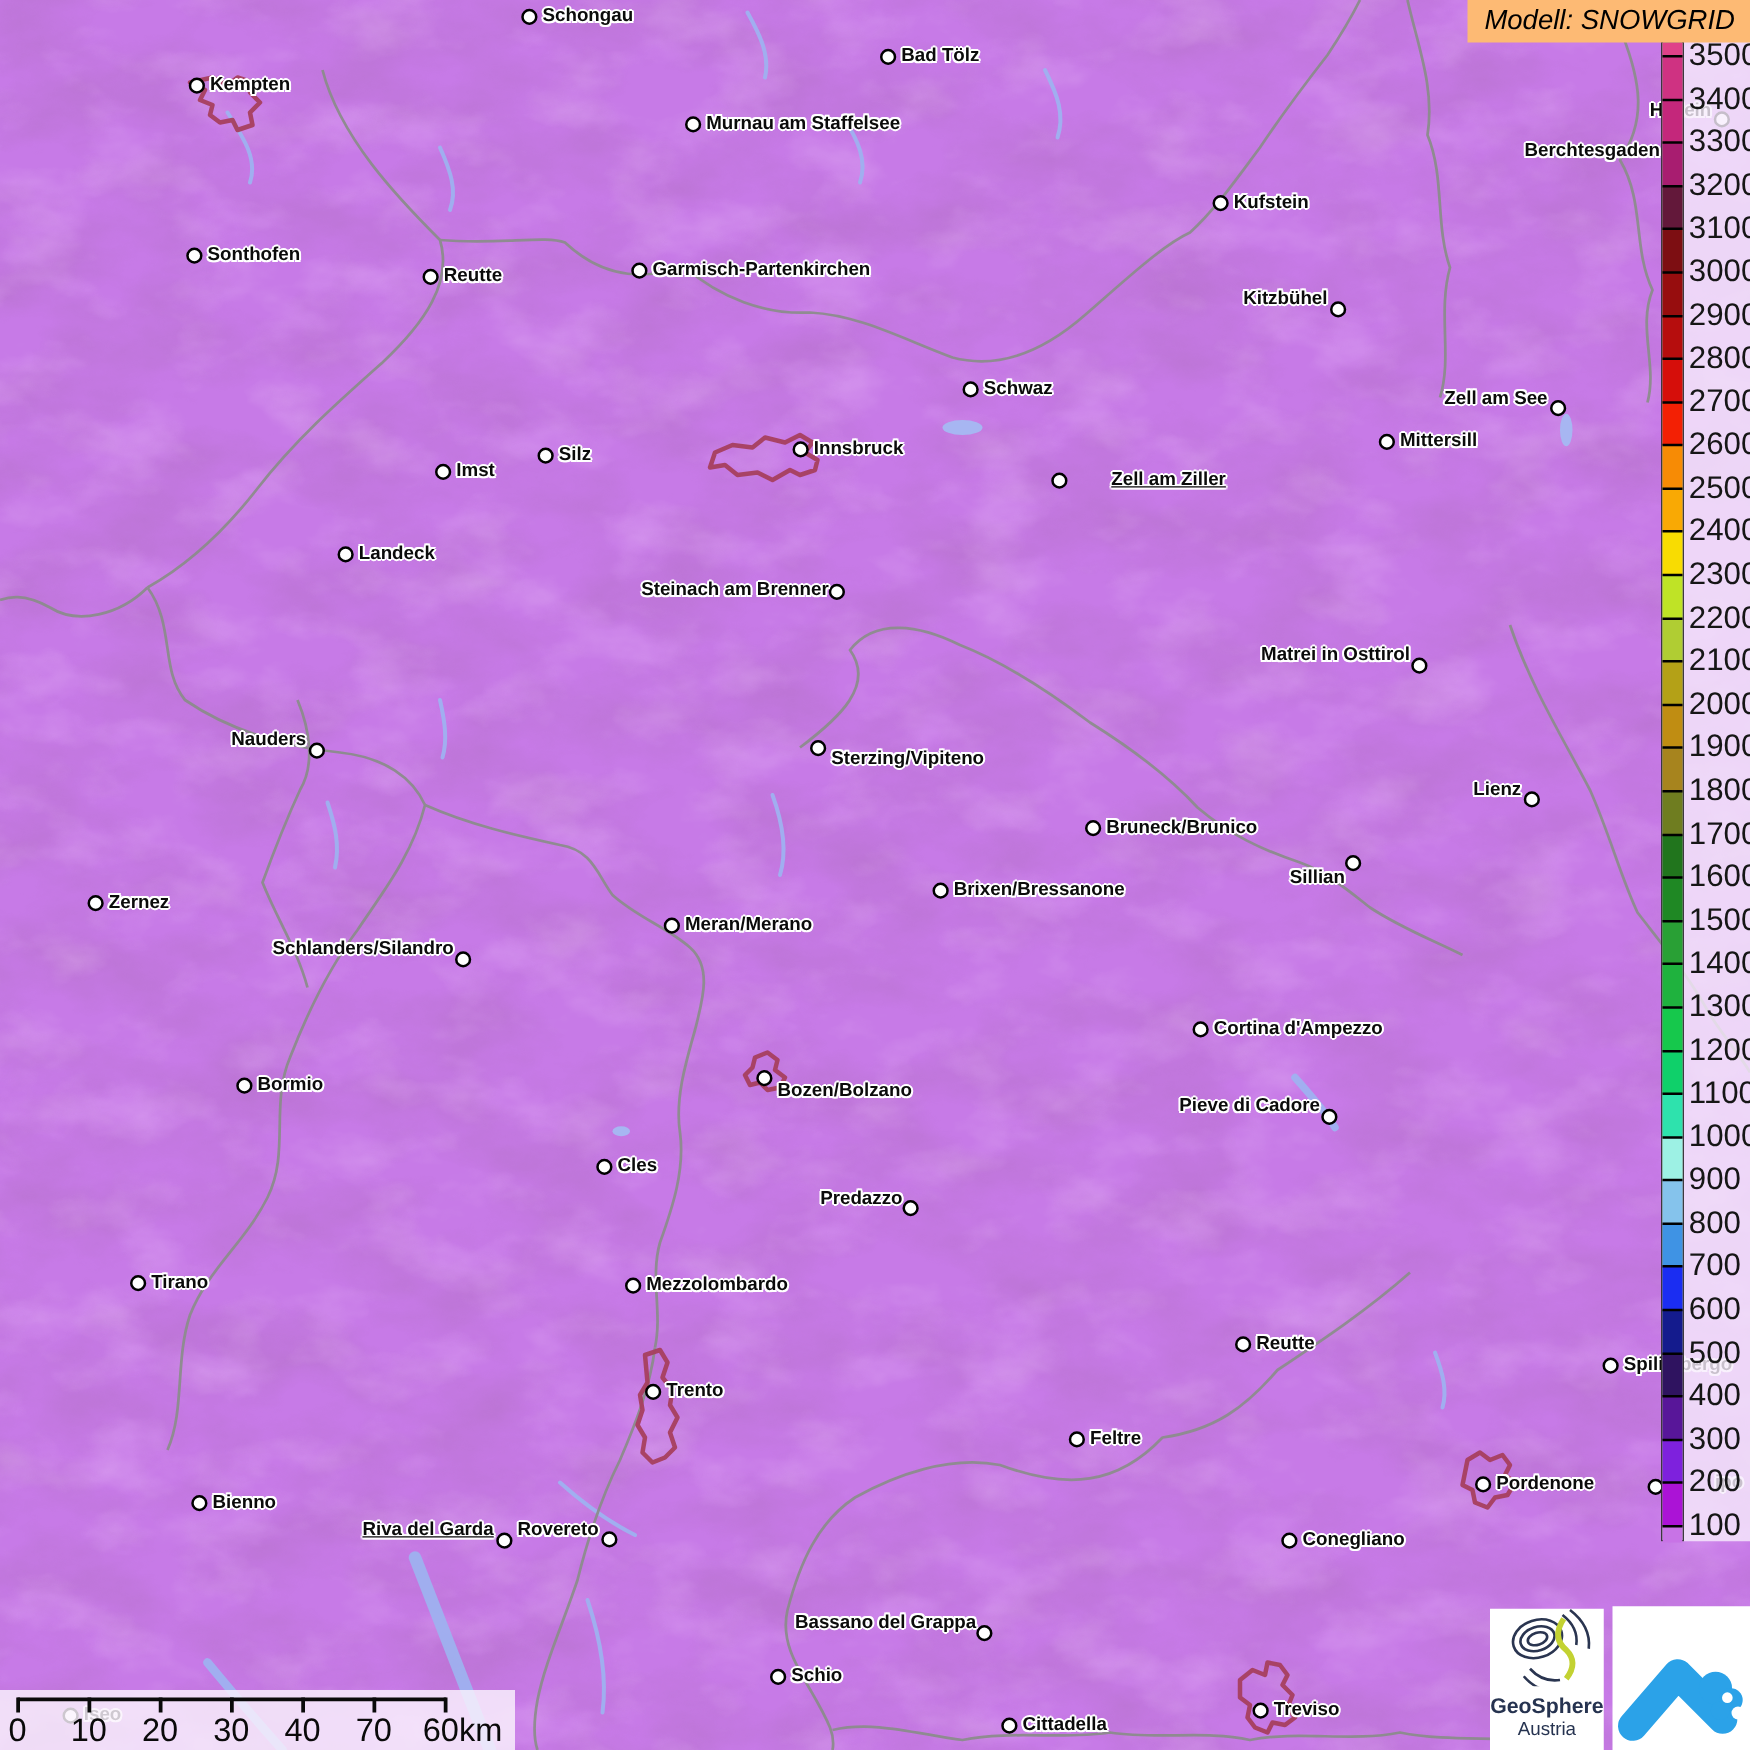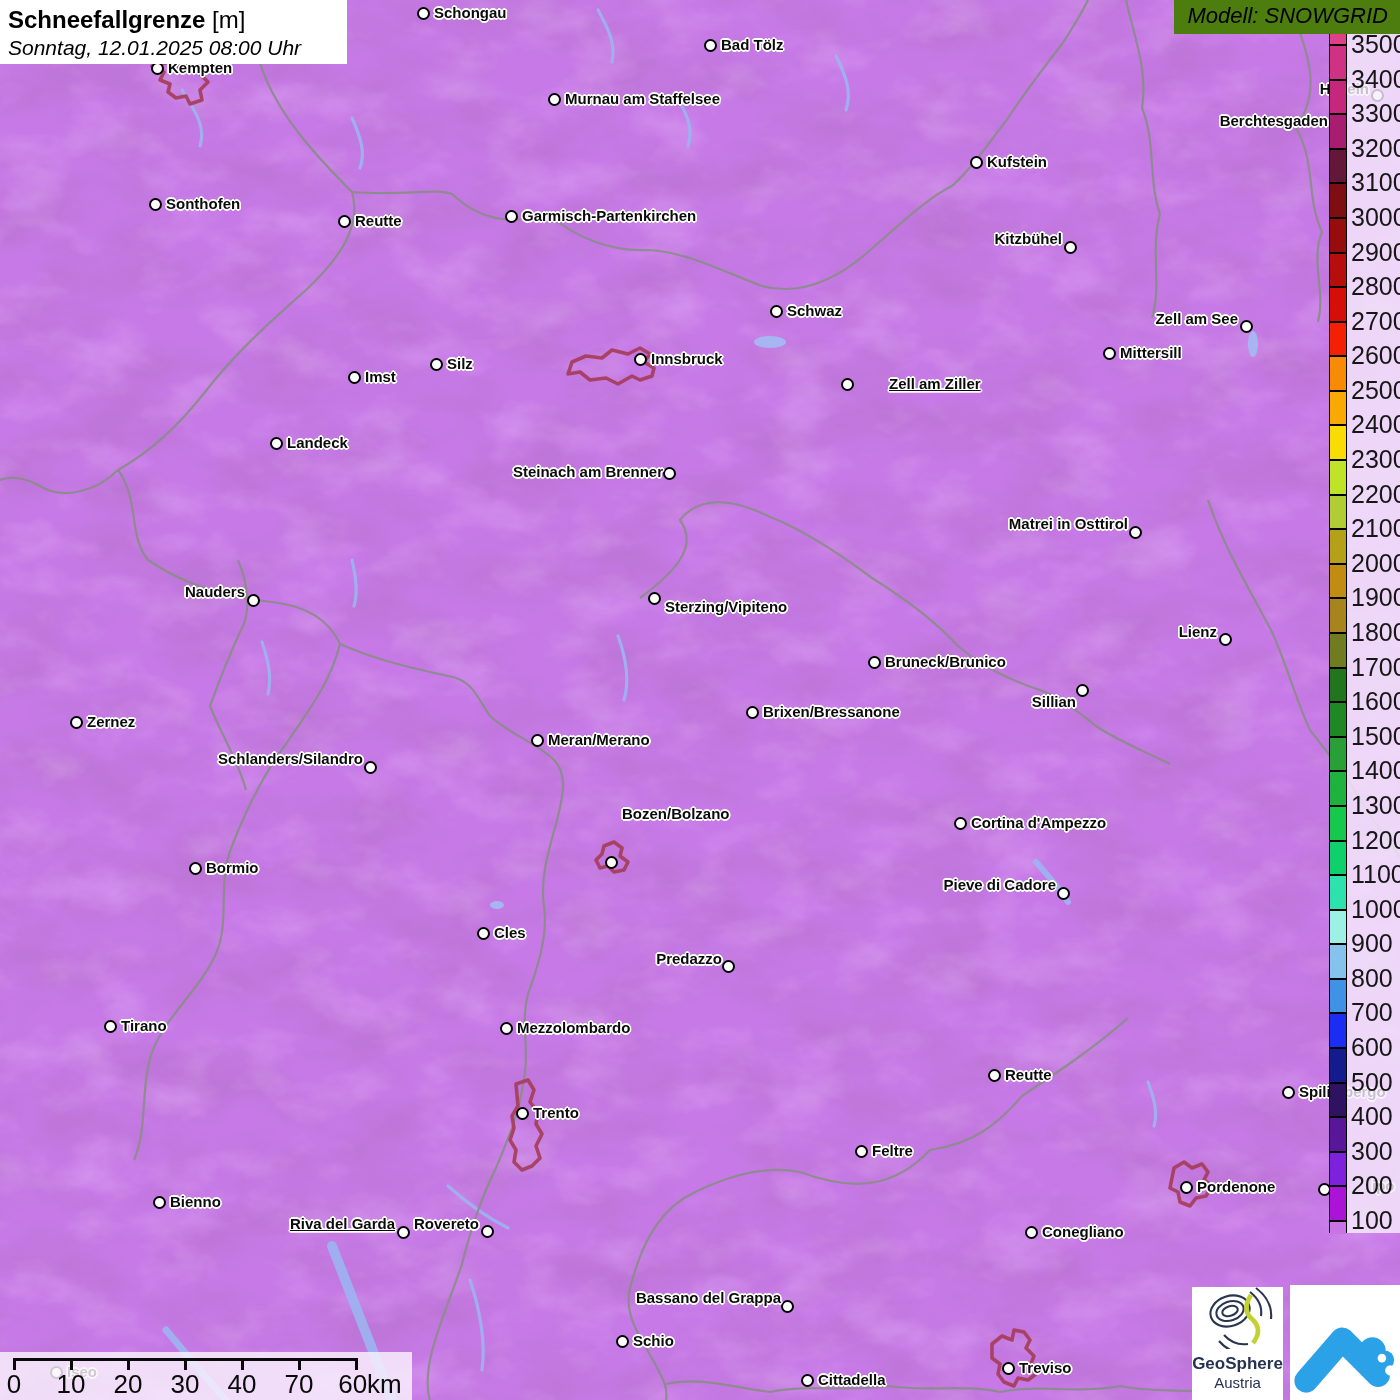--- a/index.html
+++ b/index.html
@@ -14,21 +14,21 @@
      text-shadow:-1.6px 0 #fff,1.6px 0 #fff,0 -1.6px #fff,0 1.6px #fff,-1.2px -1.2px #fff,1.2px 1.2px #fff,-1.2px 1.2px #fff,1.2px -1.2px #fff;}
   #strip{position:absolute;left:1347px;top:33px;width:53px;height:1200px;background:rgba(248,238,252,.8);z-index:8;}
   #colorbar{position:absolute;left:1329px;top:33px;width:18px;height:1200px;border:1.6px solid #000;box-sizing:border-box;background:#fff;z-index:11;}
   .cb-band{position:absolute;left:0;width:100%;}
   .cb-tick{position:absolute;left:0;width:100%;height:2px;background:#000;}
   .cb-num{position:absolute;left:1351px;font-size:25px;color:#161616;z-index:12;}
   #title-box{position:absolute;left:0;top:0;width:347px;height:64px;background:#fff;z-index:15;padding:6px 0 0 8px;box-sizing:border-box;}
   #title-line1{font-size:24px;color:#000;}
   #title-line1 b{font-weight:bold;}
   #title-line2{font-size:21px;font-style:italic;color:#000;margin-top:2px;}
-  #model-box{position:absolute;right:0;top:0;height:31px;background:#4d7c0f;z-index:15;
+  #model-box{position:absolute;right:0;top:0;height:31px;background:#fdba74;z-index:15;
      font-size:22px;font-style:italic;color:#000;padding:3px 12px 0 14px;}
   #scalebox{position:absolute;left:0;top:1352px;width:412px;height:48px;background:rgba(250,243,252,.82);z-index:10;}
   #ruler-line{position:absolute;left:14px;top:6px;width:343px;height:2.6px;background:#0a0a0a;}
   .ruler-tick{position:absolute;top:6px;width:2.6px;height:12px;background:#0a0a0a;}
   .ruler-num{position:absolute;top:17px;width:80px;text-align:center;font-size:26px;color:#0a0a0a;}
   .logo-box{position:absolute;background:#fff;z-index:15;}
   #geo-box{left:1192px;top:1287px;width:91px;height:113px;text-align:center;}
   #geo-name{font-size:17px;font-weight:bold;color:#263350;margin-top:1px;}
   #geo-country{font-size:15px;color:#263350;}
   #blue-box{left:1290px;top:1285px;width:110px;height:115px;display:flex;align-items:center;justify-content:center;}
@@ -169,21 +169,21 @@
       <div class="citylabel" style="top: 703px; left: 763px;">Brixen/Bressanone</div>
       <div class="marker" style="left: 70px; top: 716px;"></div>
       <div class="citylabel" style="top: 713px; left: 87px;">Zernez</div>
       <div class="marker" style="left: 531px; top: 734px;"></div>
       <div class="citylabel" style="top: 731px; left: 548px;">Meran/Merano</div>
       <div class="marker" style="left: 364px; top: 761px;"></div>
       <div class="citylabel" style="top: 750px; right: 1037px;">Schlanders/Silandro</div>
       <div class="marker" style="left: 954px; top: 817px;"></div>
       <div class="citylabel" style="top: 814px; left: 971px;">Cortina d'Ampezzo</div>
       <div class="marker" style="left: 605px; top: 856px;"></div>
-      <div class="citylabel" style="top: 805px; left: 622px; text-align: center;">Bozen/Bolzano</div>
+      <div class="citylabel" style="top: 864px; left: 622px; text-align: center;">Bozen/Bolzano</div>
       <div class="marker" style="left: 189px; top: 862px;"></div>
       <div class="citylabel" style="top: 859px; left: 206px;">Bormio</div>
       <div class="marker" style="left: 1057px; top: 887px;"></div>
       <div class="citylabel" style="top: 876px; right: 344px;">Pieve di Cadore</div>
       <div class="marker" style="left: 477px; top: 927px;"></div>
       <div class="citylabel" style="top: 924px; left: 494px;">Cles</div>
       <div class="marker" style="left: 722px; top: 960px;"></div>
       <div class="citylabel" style="top: 950px; right: 678px;">Predazzo</div>
       <div class="marker" style="left: 104px; top: 1020px;"></div>
       <div class="citylabel" style="top: 1017px; left: 121px;">Tirano</div>
@@ -319,24 +319,20 @@
       <div class="cb-num" style="top: 963.882px;">800</div>
       <div class="cb-num" style="top: 998.471px;">700</div>
       <div class="cb-num" style="top: 1033.06px;">600</div>
       <div class="cb-num" style="top: 1067.65px;">500</div>
       <div class="cb-num" style="top: 1102.24px;">400</div>
       <div class="cb-num" style="top: 1136.82px;">300</div>
       <div class="cb-num" style="top: 1171.41px;">200</div>
       <div class="cb-num" style="top: 1206px;">100</div>
     </div>
 
-  <div id="title-box">
-    <div id="title-line1"><b>Schneefallgrenze</b> <span>[m]</span></div>
-    <div id="title-line2">Sonntag, 12.01.2025 08:00 Uhr</div>
-  </div>
 
   <div id="model-box">Modell: SNOWGRID</div>
 
   <div id="scalebox">
     <div id="ruler-line"></div>
   <div class="ruler-tick" style="left: 13px;"></div>
       <div class="ruler-num" style="left: -26px;">0</div>
       <div class="ruler-tick" style="left: 70px;"></div>
       <div class="ruler-num" style="left: 31px;">10</div>
       <div class="ruler-tick" style="left: 127px;"></div>

